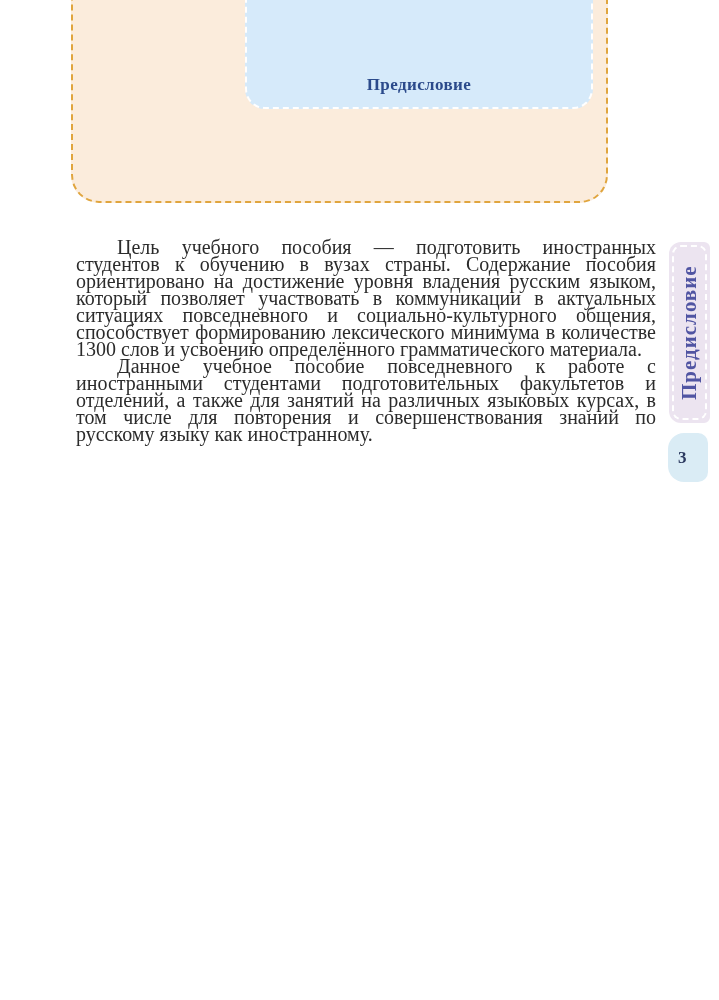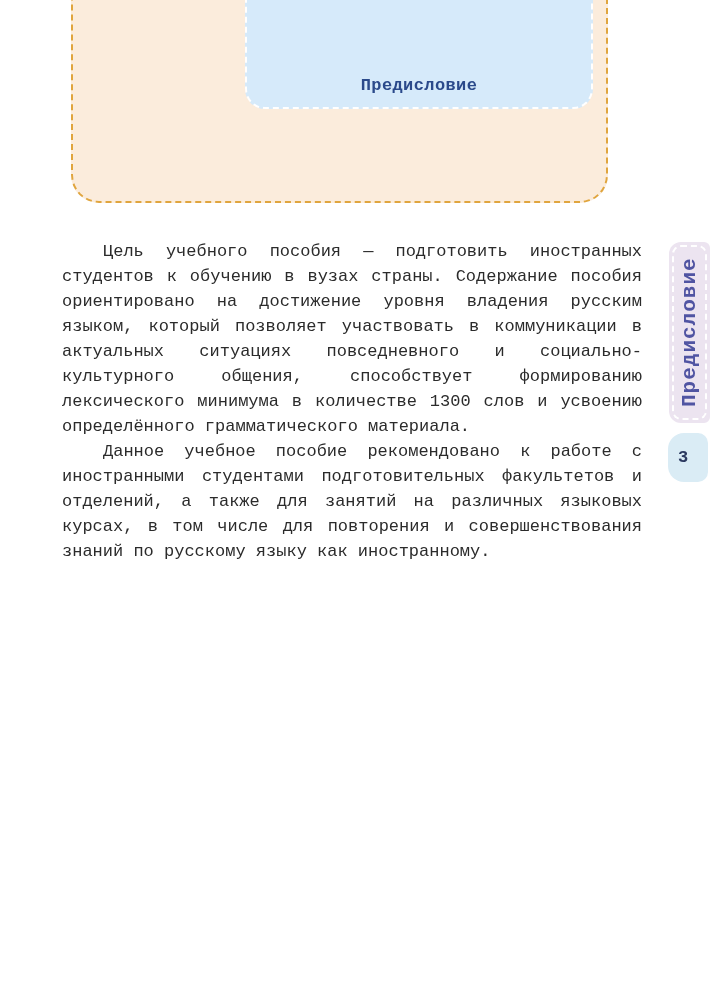--- a/index.html
+++ b/index.html
@@ -8,21 +8,21 @@
     --title_color:#2b4a8b; --text_color:#2b2b2b;
     --tab_fill:#ece4f0; --tab_text:#5054a2;
     --badge_fill:#daecf5; --badge_text:#2c3a60;
     --page_bg:#ffffff;
   }
   *{margin:0;padding:0;box-sizing:border-box;}
   html,body{background:#fff;}
   .page{
     position:relative; width:719px; height:1000px;
     background:var(--page_bg); overflow:hidden;
-    font-family:Liberation Mono, monospace;
+    font-family:Liberation Serif, serif;
   }
   
   .peach-panel{
     position:absolute; left:71px; top:-55px; width:537px; height:258px;
     background:var(--peach_fill);
     border:2px dashed var(--peach_border);
     border-radius:28px;
   }
   .blue-panel{
     position:absolute; left:172px; top:-45px; width:348px; height:207px;
@@ -31,22 +31,22 @@
     border-radius:20px;
     display:flex; align-items:flex-end; justify-content:center;
     padding-bottom:12px;
   }
   .chapter-title{
     font-weight:bold; font-size:17px; letter-spacing:.4px;
     color:var(--title_color);
   }
   
   .preface-text{
-    position:absolute; left:62px; top:239px; width:580px;
-    font-size:17px; line-height:25px; color:var(--text_color);
+    position:absolute; left:76px; top:239px; width:580px;
+    font-size:20px; line-height:17px; color:var(--text_color);
     text-align:justify; hyphens:auto; -webkit-hyphens:auto;
   }
   .preface-text p{ text-indent:41px; }
   
   .chapter-tab{
     position:absolute; left:669px; top:242px; width:41px; height:181px;
     background:var(--tab_fill);
     border-radius:12px 6px 6px 12px;
   }
   .chapter-tab .dash-inset{
@@ -79,21 +79,21 @@
 <div class="page">
 
   <div class="peach-panel">
     <div class="blue-panel">
       <div class="chapter-title">Предисловие</div>
     </div>
   </div>
 
   <div class="preface-text">
     <p>Цель учебного пособия — подготовить иностранных студентов к обучению в вузах страны. Содержание пособия ориентировано на достижение уровня владения русским языком, который позволяет участвовать в коммуникации в актуальных ситуациях повседневного и социально-культурного общения, способствует формированию лексического минимума в количестве 1300 слов и усвоению определённого грамматического материала.</p>
-    <p>Данное учебное пособие рекомендовано к работе с иностранными студентами подготовительных факультетов и отделений, а также для занятий на различных языковых курсах, в том числе для повторения и совершенствования знаний по русскому языку как иностранному.</p>
+    <p>Данное учебное пособие повседневного к работе с иностранными студентами подготовительных факультетов и отделений, а также для занятий на различных языковых курсах, в том числе для повторения и совершенствования знаний по русскому языку как иностранному.</p>
   </div>
 
   <div class="chapter-tab">
     <div class="dash-inset"></div>
     <div class="chapter-tab-label">Предисловие</div>
   </div>
 
   <div class="page-number-badge">
     <span class="page-number">3</span>
   </div>

